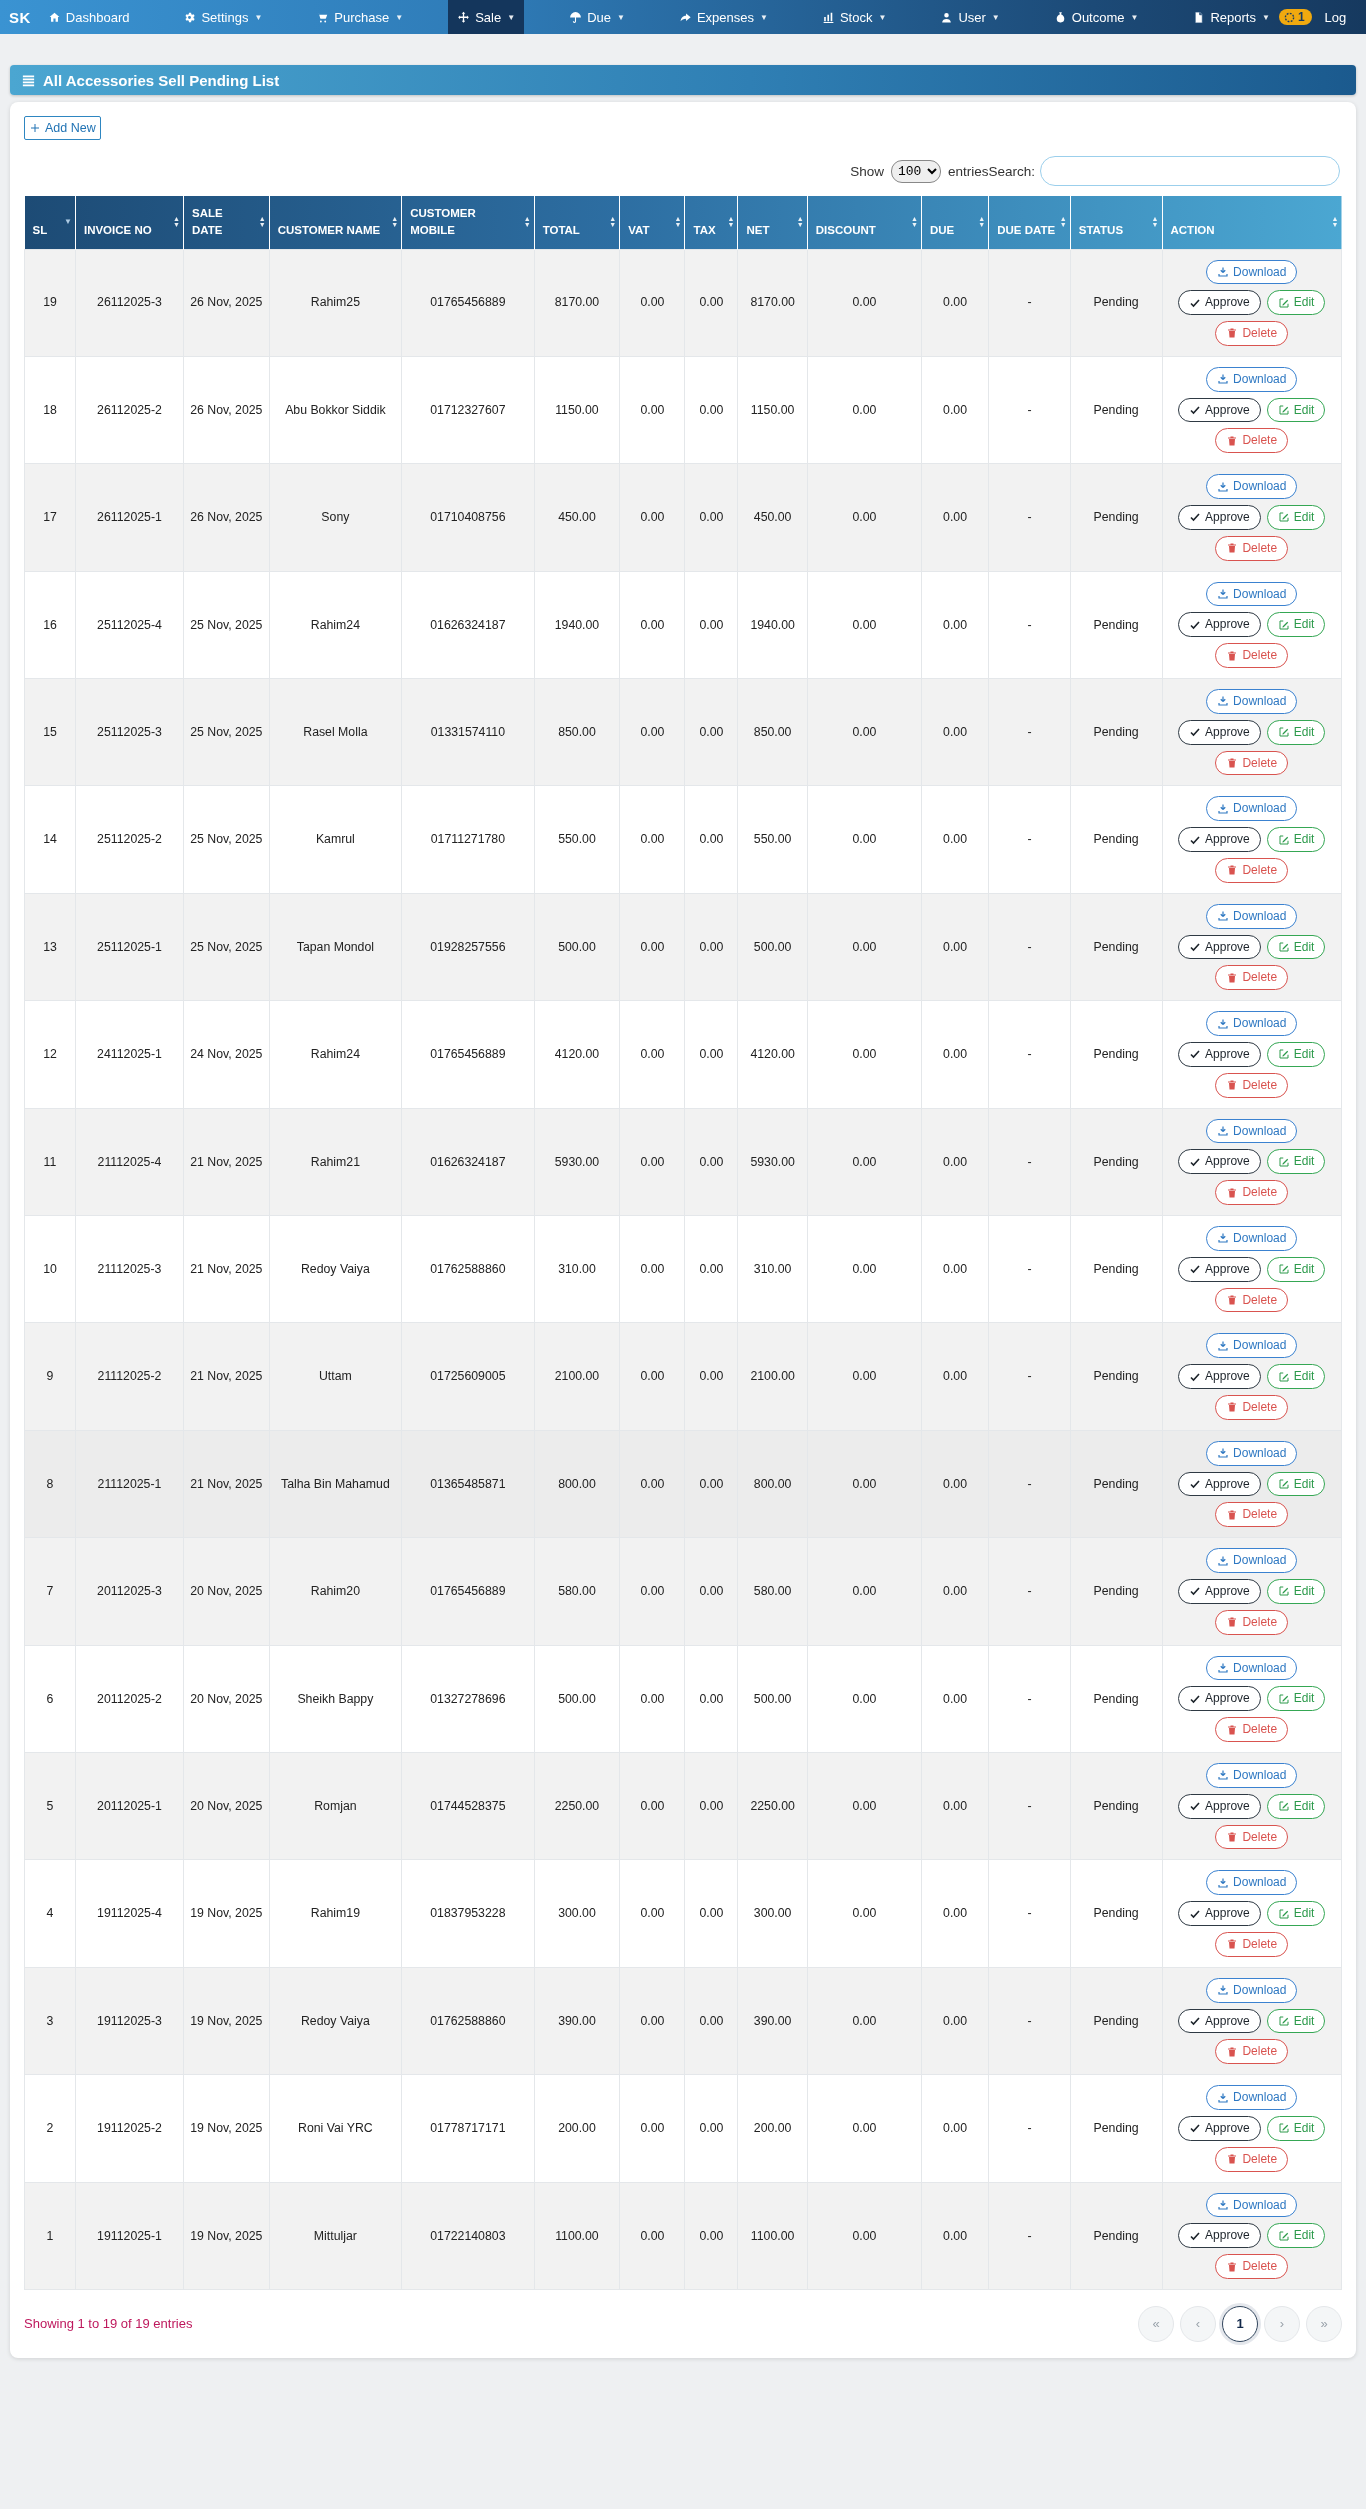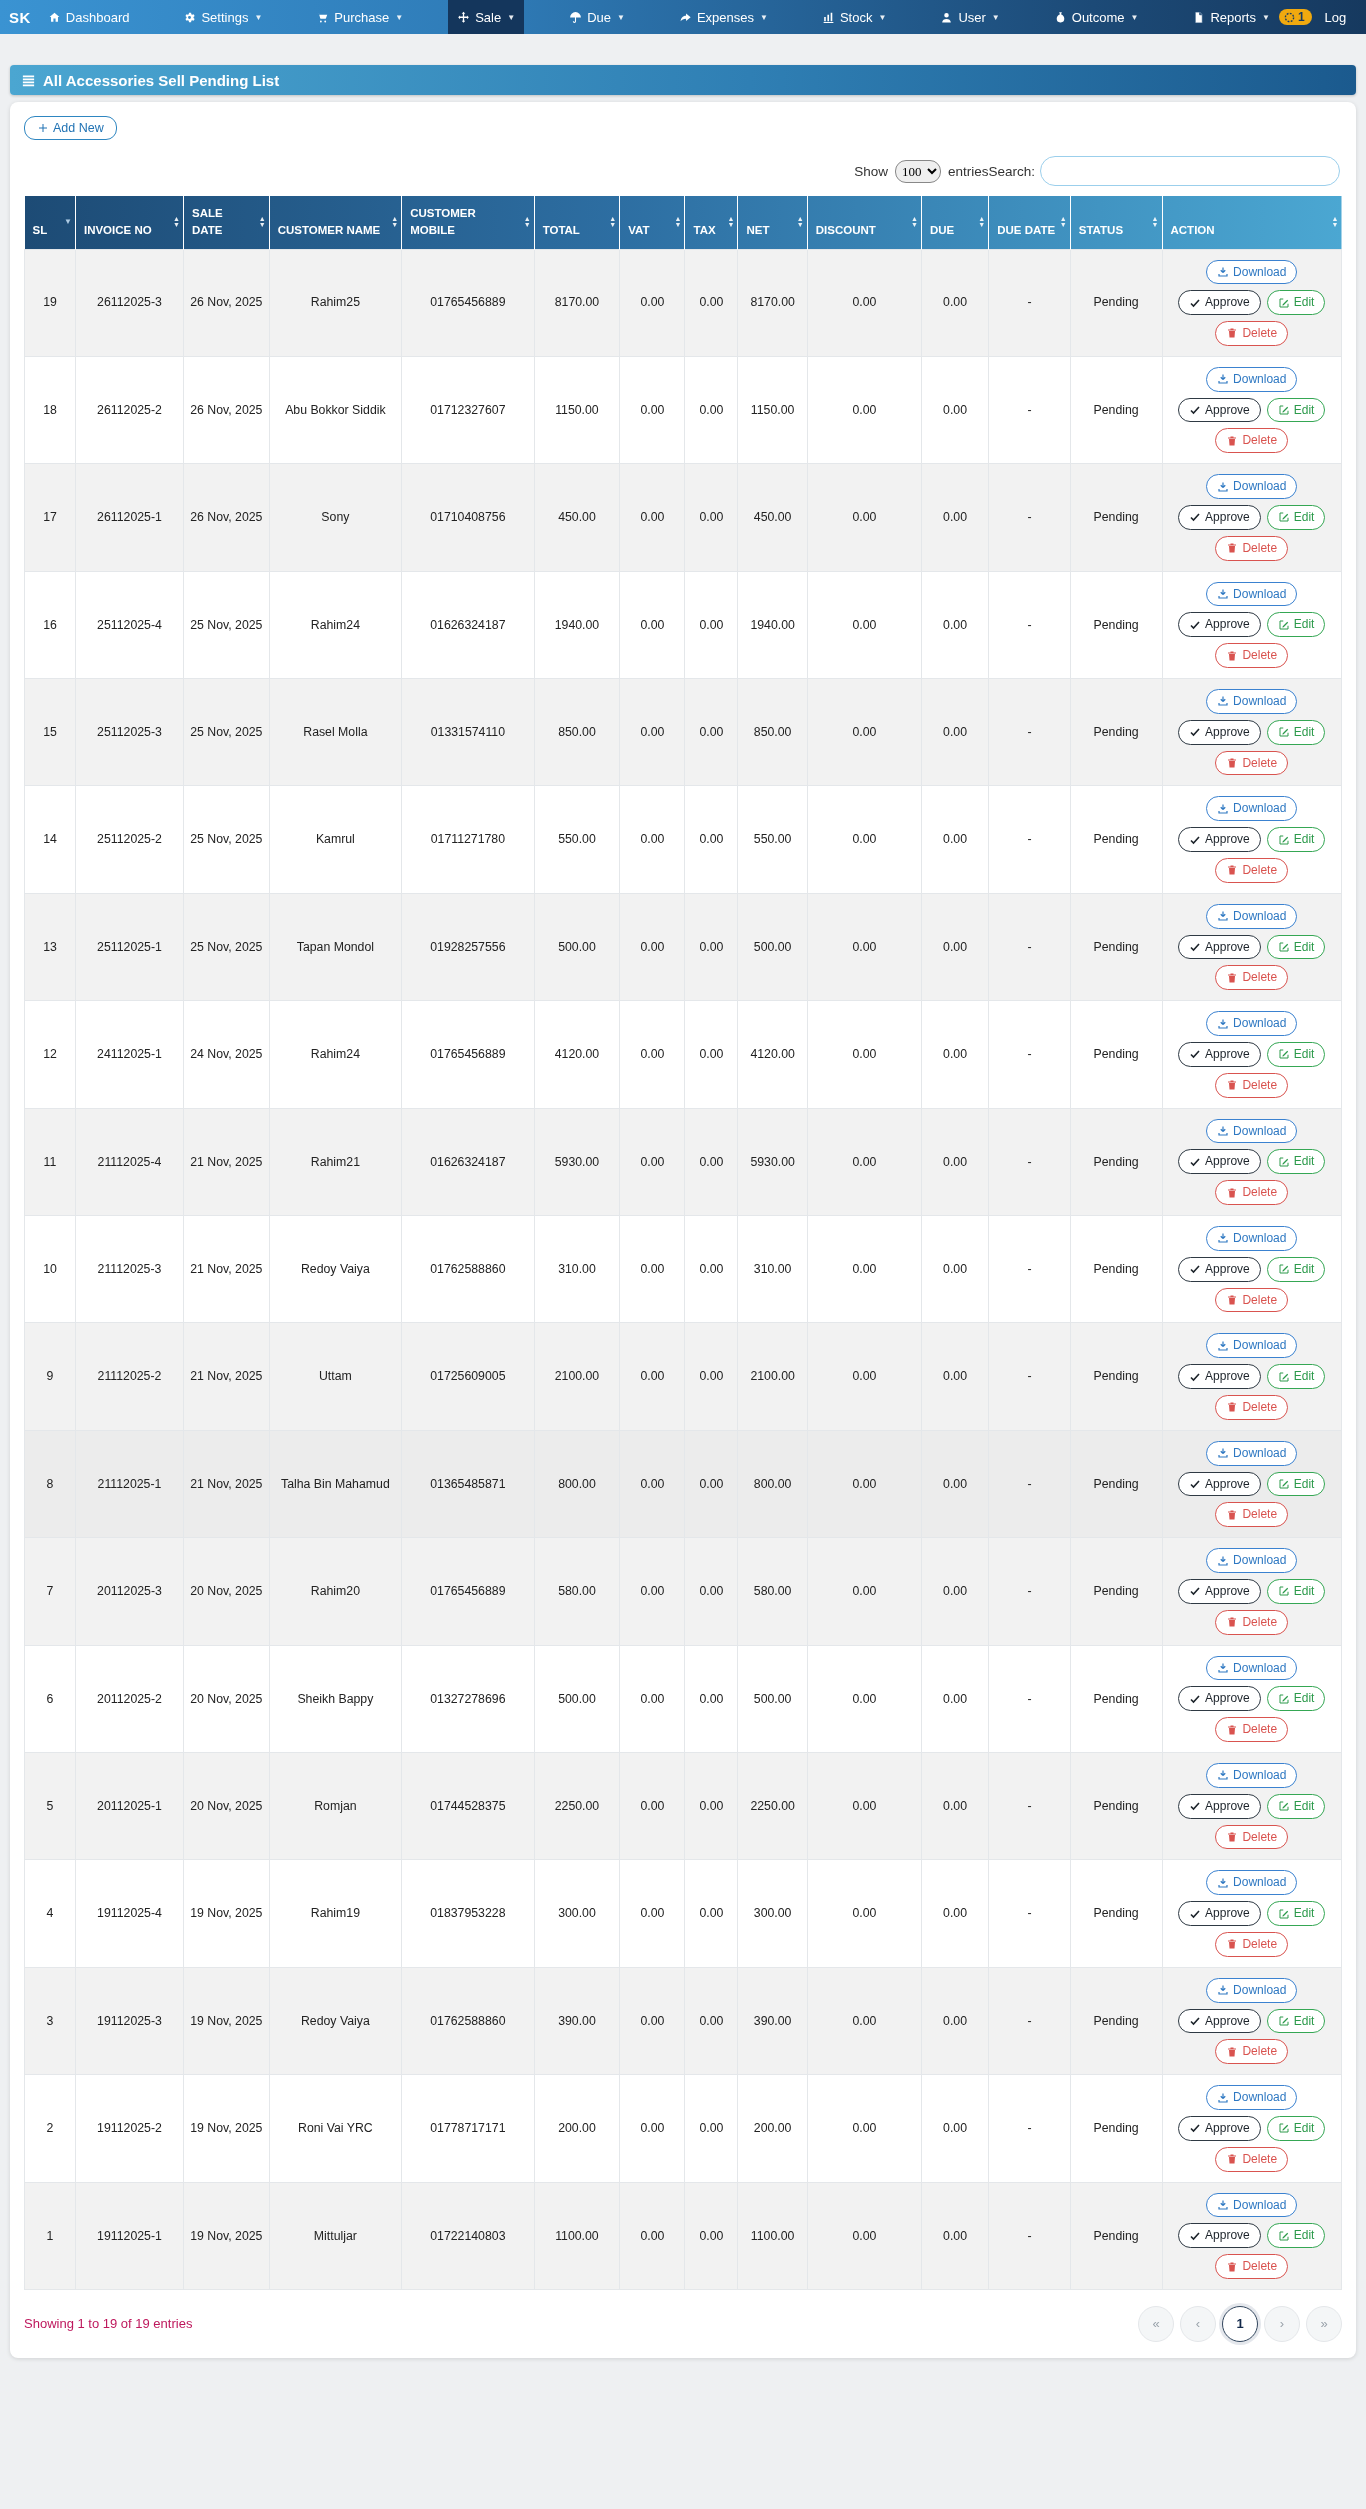--- a/index.html
+++ b/index.html
@@ -44,30 +44,30 @@
 
   
   .card {
     margin:7px 10px 0 10px; background:#fff; border-radius:8px;
     box-shadow:0 1px 4px rgba(0,0,0,.13);
     padding:14px 14px 16px 14px;
   }
   .btn-add {
     display:inline-flex; align-items:center; gap:4px;
     background:#fff; border:1px solid #2e86c1; color:#2173b4;
-    border-radius:11px; padding:4px 12px; font-size:12.5px; cursor:pointer;
+    border-radius:2px; padding:4px 4px; font-size:12.5px; cursor:pointer;
     font-family:inherit;
   }
 
   .controls {
     display:flex; justify-content:flex-end; align-items:center;
     margin:16px 2px 10px 2px; font-size:13.5px; color:#333;
   }
   .show-entries { display:flex; align-items:center; gap:7px; }
-  .show-entries select { font-size:13px; padding:2px 2px; border:1px solid #888; border-radius:11px; font-family:Liberation Serif, serif; }
+  .show-entries select { font-size:13px; padding:2px 2px; border:1px solid #888; border-radius:11px; font-family:Liberation Mono, monospace; }
   .search-box { display:flex; align-items:center; gap:5px; }
   .search-box input {
     width:300px; height:30px; border:1px solid #9bcfec; border-radius:16px;
     outline:none; padding:0 13px; font-size:13px; font-family:inherit;
   }
 
   
   table { width:100%; border-collapse:collapse; table-layout:fixed; }
   thead tr { background:linear-gradient(90deg,#1d4b75 0%,#2d6ea2 45%,#4ba7d2 100%); }
   th {

